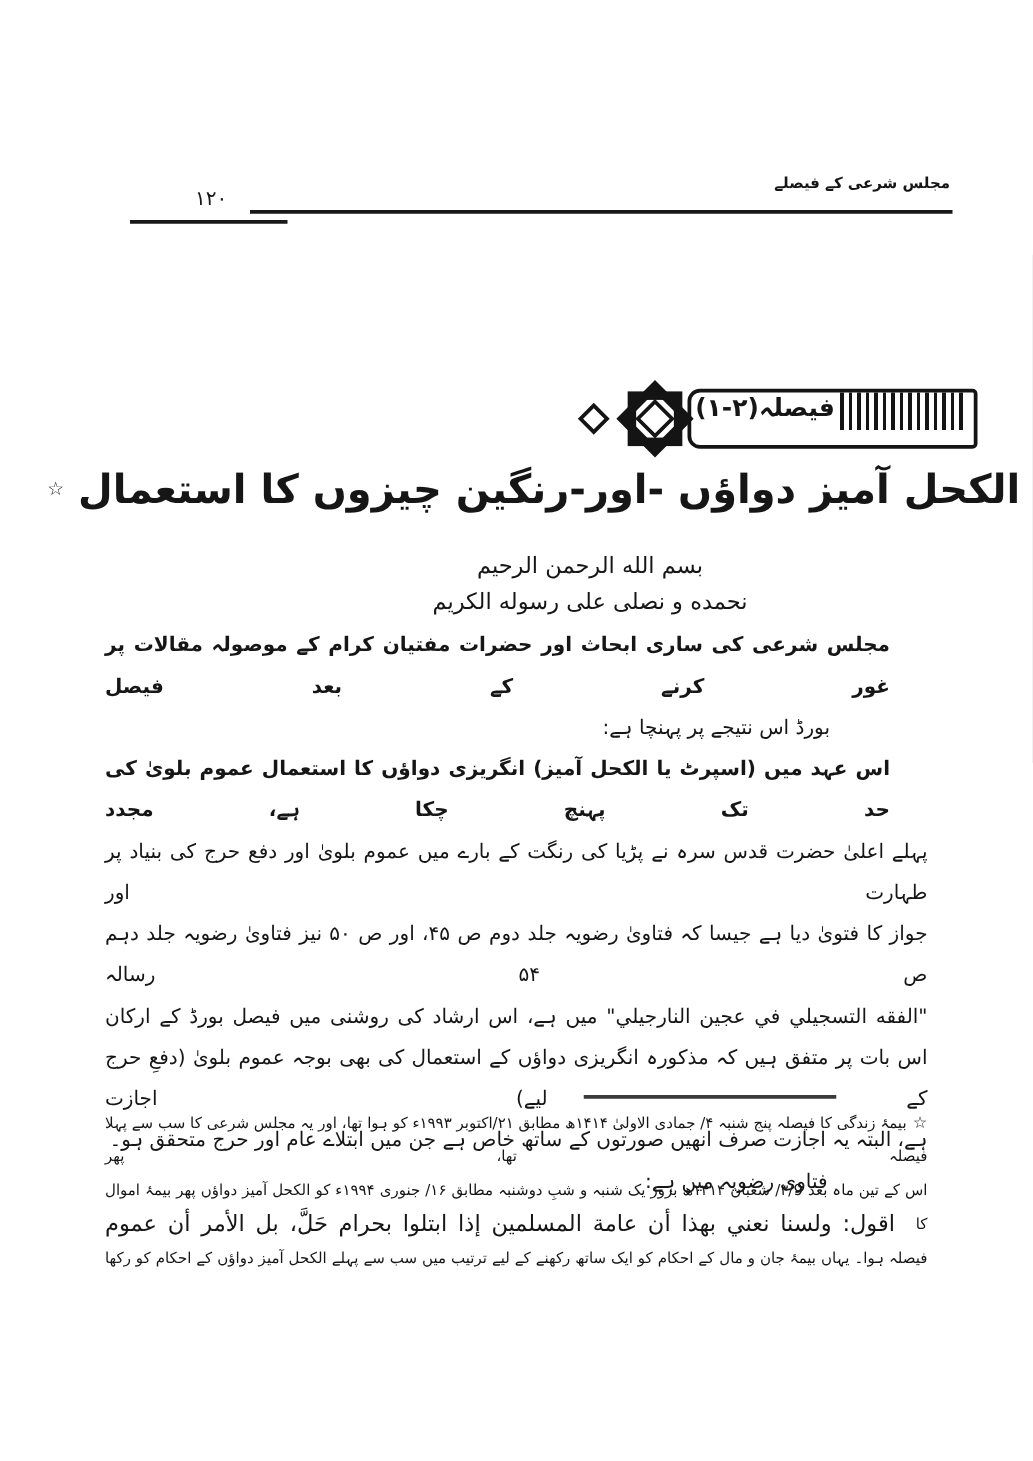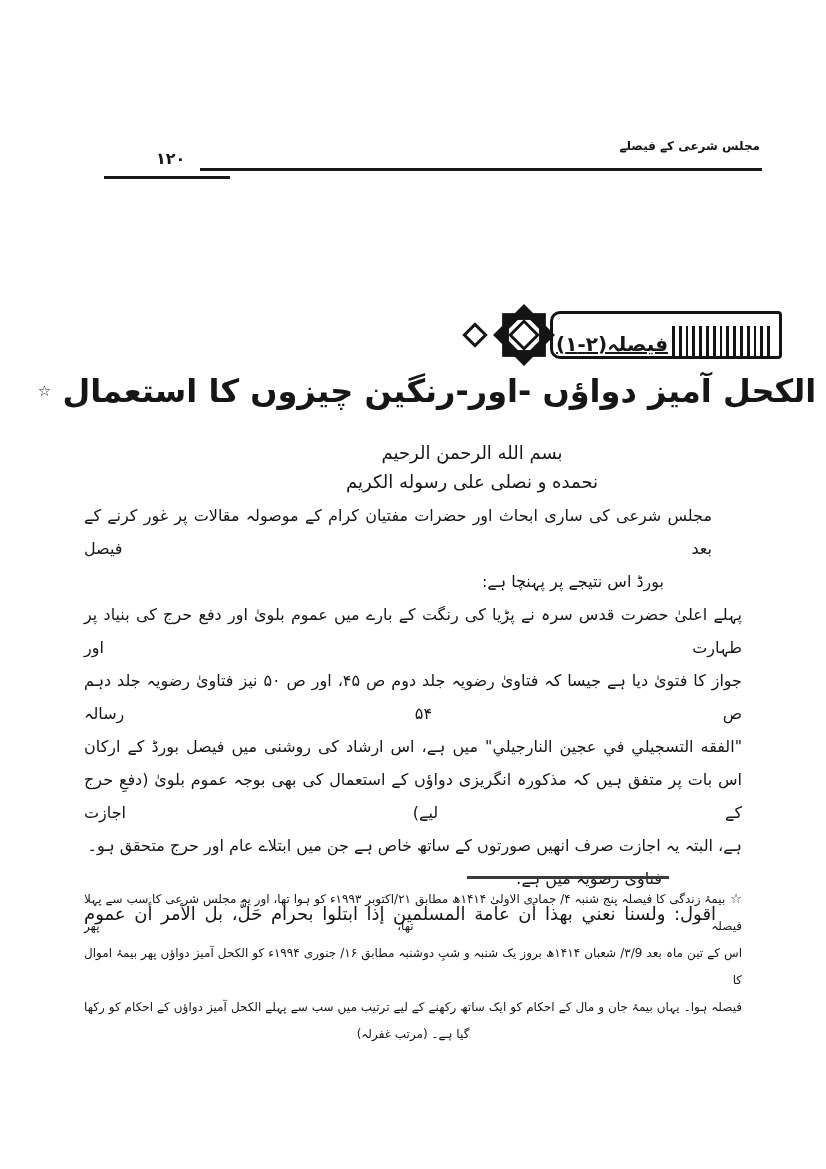--- a/index.html
+++ b/index.html
@@ -15,41 +15,41 @@
   }
 
   
   .running-head{
     position:absolute;top:139px;right:66px;
     direction:rtl;font-size:12px;font-weight:bold;
     white-space:nowrap;
   }
   .page-number{
     position:absolute;top:149px;left:156px;
-    font-size:16px;font-weight:bold;letter-spacing:1px;
+    font-size:16px;font-weight:normal;letter-spacing:1px;
   }
   .head-rule-main{position:absolute;top:168px;left:200px;right:64px;height:2.5px;background:#191919;}
   .head-rule-left{position:absolute;top:176px;left:104px;width:126px;height:2.5px;background:#191919;}
 
   
   .banner{
     position:absolute;top:300px;right:44px;
     display:flex;align-items:center;gap:7px;
   }
   .diamond{
     width:12px;height:12px;border:3.5px solid #141414;
     transform:rotate(45deg);flex:0 0 auto;background:#fff;
   }
   .knot{flex:0 0 auto;margin-left:-2px;margin-right:-16px;position:relative;z-index:2;}
   .banner-box{
     position:relative;z-index:1;
     width:226px;height:42px;
     border:3px solid #141414;border-radius:10px 4px 4px 10px;
     background:#fff;
-    display:flex;direction:rtl;align-items:flex-end;text-decoration:underline;
+    display:flex;direction:rtl;align-items:flex-start;
   }
   .stripes{
     height:30px;width:100px;margin:0 7px 0 4px;flex:0 0 auto;
     background:repeating-linear-gradient(90deg,#141414 0 2.8px,transparent 2.8px 6.8px);
   }
   .banner-label{
     flex:1;text-align:center;direction:rtl;
     font-size:20px;font-weight:bold;white-space:nowrap;
     padding-left:6px;
   }
@@ -74,21 +74,21 @@
 
   
   .body{
     position:absolute;top:499px;left:84px;right:84px;
     direction:rtl;
   }
   .tline{
     font-size:16px;line-height:33px;
     text-align:justify;text-align-last:justify;
   }
-  .tline.open{padding-right:30px;}
+  .tline.open{padding-right:30px;font-weight:bold;}
   .tline.last{text-align-last:right;}
   .tline.last-in{text-align-last:right;padding-right:78px;}
   .tline.lead-in{text-align-last:right;padding-right:80px;}
   .tline.arabic-open,.tline.arabic-full{
     font-size:18px;line-height:37px;font-weight:500;
   }
   .tline.arabic-open{padding-right:26px;}
   .tline.center{text-align-last:center;}
 
   
@@ -129,30 +129,30 @@
   </div>
 
   <div class="opening">
     <div class="bism">بسم الله الرحمن الرحيم</div>
     <div class="hamd">نحمده و نصلى على رسوله الكريم</div>
   </div>
 
   <div class="body">
       <div class="tline open">مجلس شرعی کی ساری ابحاث اور حضرات مفتیان کرام کے موصولہ مقالات پر غور کرنے کے بعد فیصل</div>
       <div class="tline last-in">بورڈ اس نتیجے پر پہنچا ہے:</div>
+      <div class="tline open">اس عہد میں (اسپرٹ یا الکحل آمیز) انگریزی دواؤں کا استعمال عموم بلویٰ کی حد تک پہنچ چکا ہے، مجدد</div>
       <div class="tline full">پہلے اعلیٰ حضرت قدس سرہ نے پڑیا کی رنگت کے بارے میں عموم بلویٰ اور دفع حرج کی بنیاد پر طہارت اور</div>
       <div class="tline full">جواز کا فتویٰ دیا ہے جیسا کہ فتاویٰ رضویہ جلد دوم ص ۴۵، اور ص ۵۰ نیز فتاویٰ رضویہ جلد دہم ص ۵۴ رسالہ</div>
       <div class="tline full">"الفقه التسجيلي في عجين النارجيلي" میں ہے، اس ارشاد کی روشنی میں فیصل بورڈ کے ارکان</div>
       <div class="tline full">اس بات پر متفق ہیں کہ مذکورہ انگریزی دواؤں کے استعمال کی بھی بوجہ عموم بلویٰ (دفعِ حرج کے لیے) اجازت</div>
       <div class="tline last">ہے، البتہ یہ اجازت صرف انھیں صورتوں کے ساتھ خاص ہے جن میں ابتلاے عام اور حرج متحقق ہو۔</div>
       <div class="tline lead-in">فتاوی رضویہ میں ہے:</div>
       <div class="tline arabic-open">اقول: ولسنا نعني بهذا أن عامة المسلمين إذا ابتلوا بحرام حَلَّ، بل الأمر أن عموم</div>
     </div>
 
   <div class="fn-rule"></div>
   <div class="footnote">
       <div class="tline full"><span class="fstar">☆</span>بیمۂ زندگی کا فیصلہ پنج شنبہ ۴/ جمادی الاولیٰ ۱۴۱۴ھ مطابق ۲۱/اکتوبر ۱۹۹۳ء کو ہوا تھا، اور یہ مجلس شرعی کا سب سے پہلا فیصلہ تھا، پھر</div>
       <div class="tline full">اس کے تین ماہ بعد ۳/9/ شعبان ۱۴۱۴ھ بروز یک شنبہ و شبِ دوشنبہ مطابق ۱۶/ جنوری ۱۹۹۴ء کو الکحل آمیز دواؤں پھر بیمۂ اموال کا</div>
       <div class="tline full">فیصلہ ہوا۔ یہاں بیمۂ جان و مال کے احکام کو ایک ساتھ رکھنے کے لیے ترتیب میں سب سے پہلے الکحل آمیز دواؤں کے احکام کو رکھا</div>
-      <div class="tline center">گیا ہے۔ (مرتب غفرلہ)</div>
     </div>
 
 </div>
 
 </body></html>

